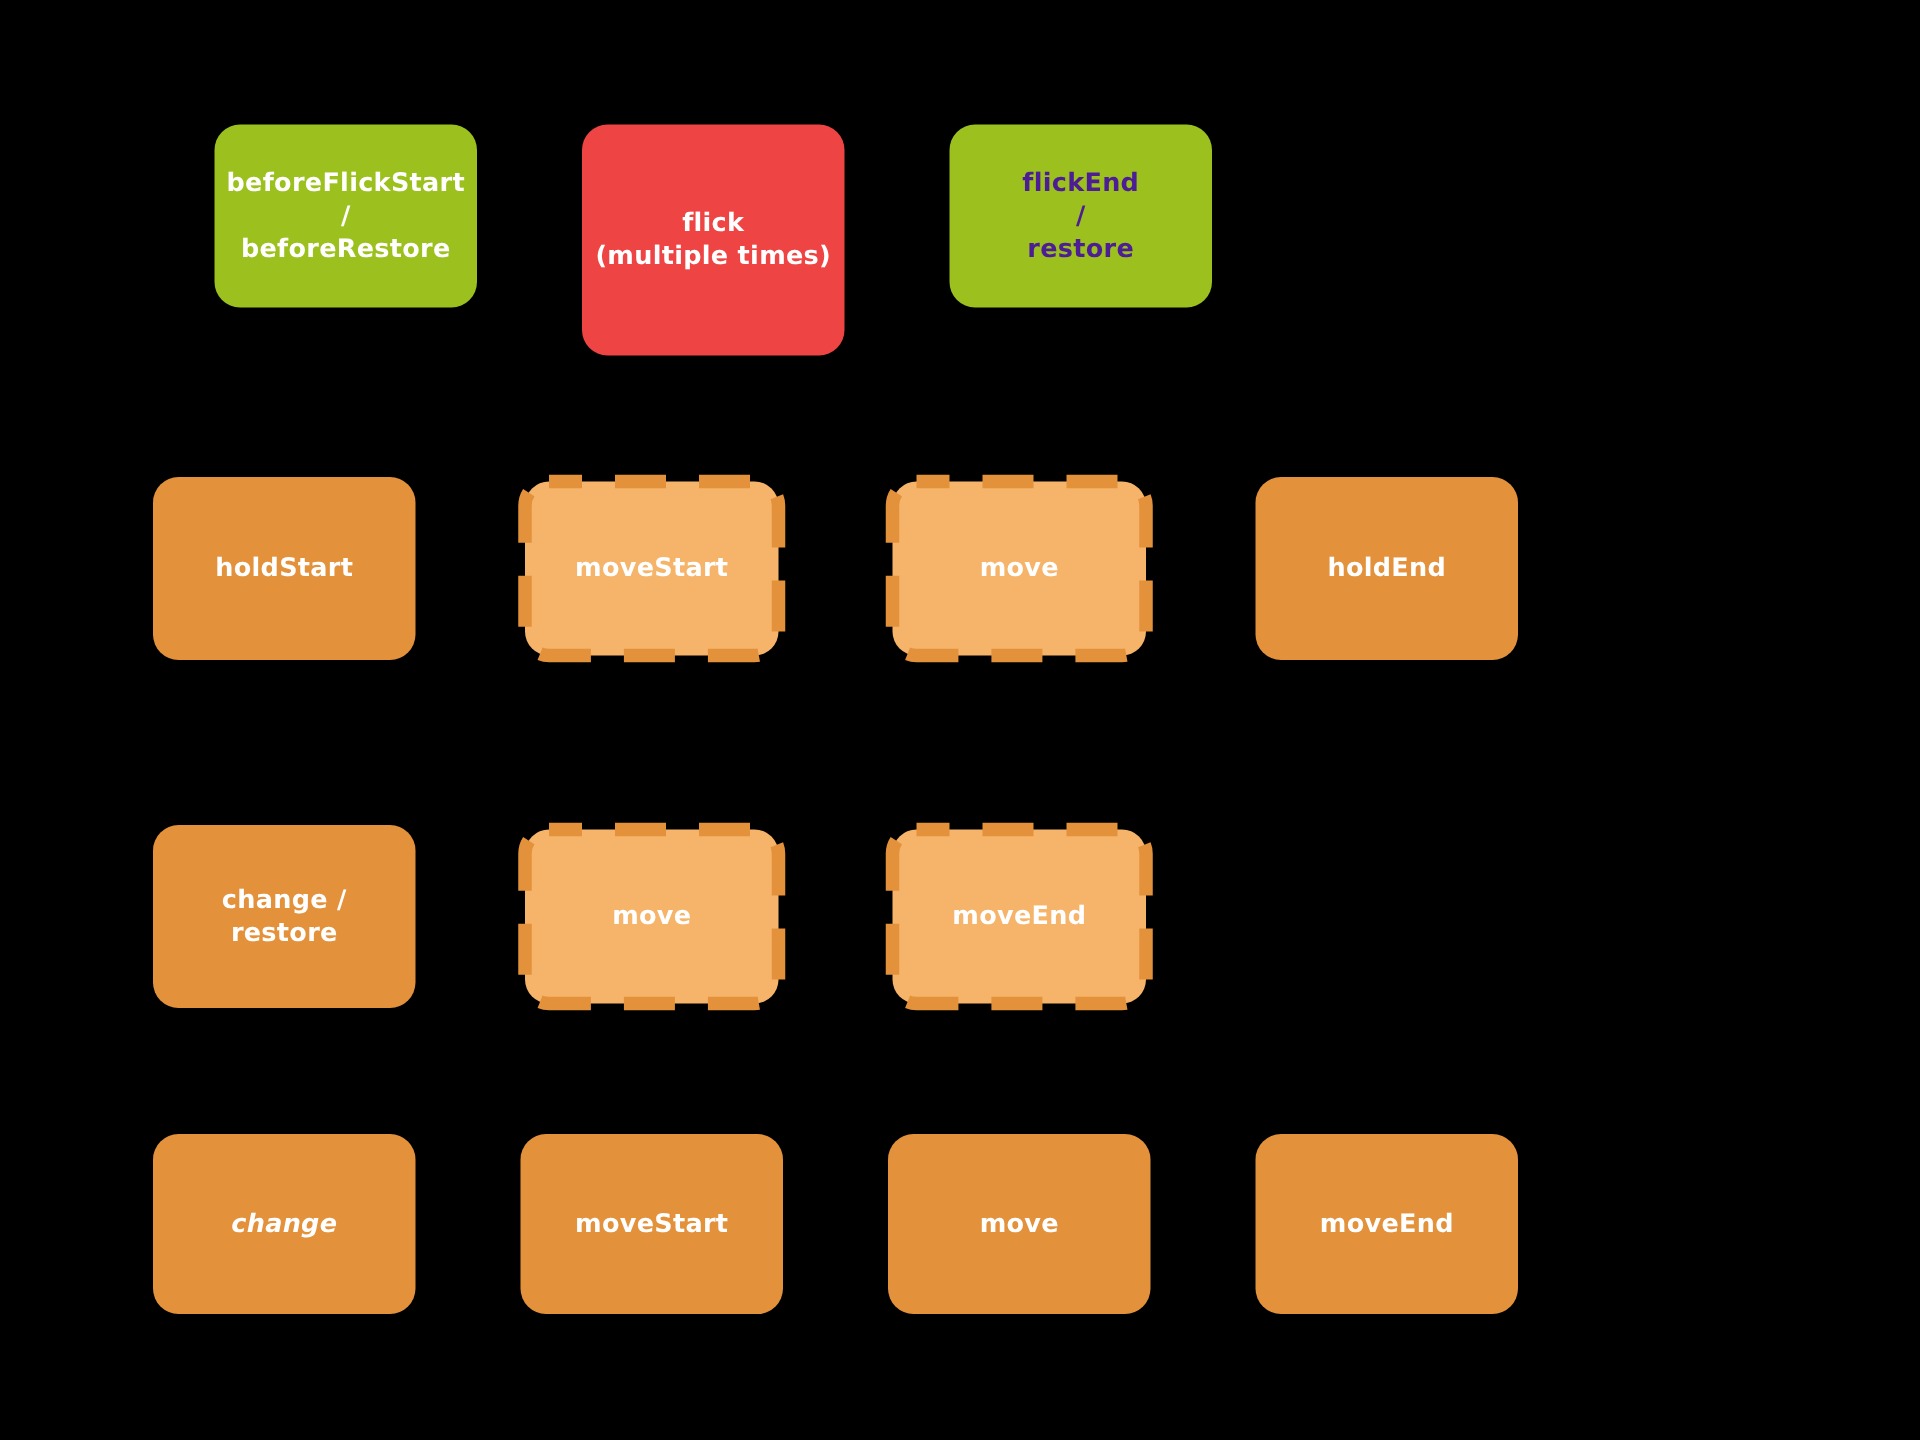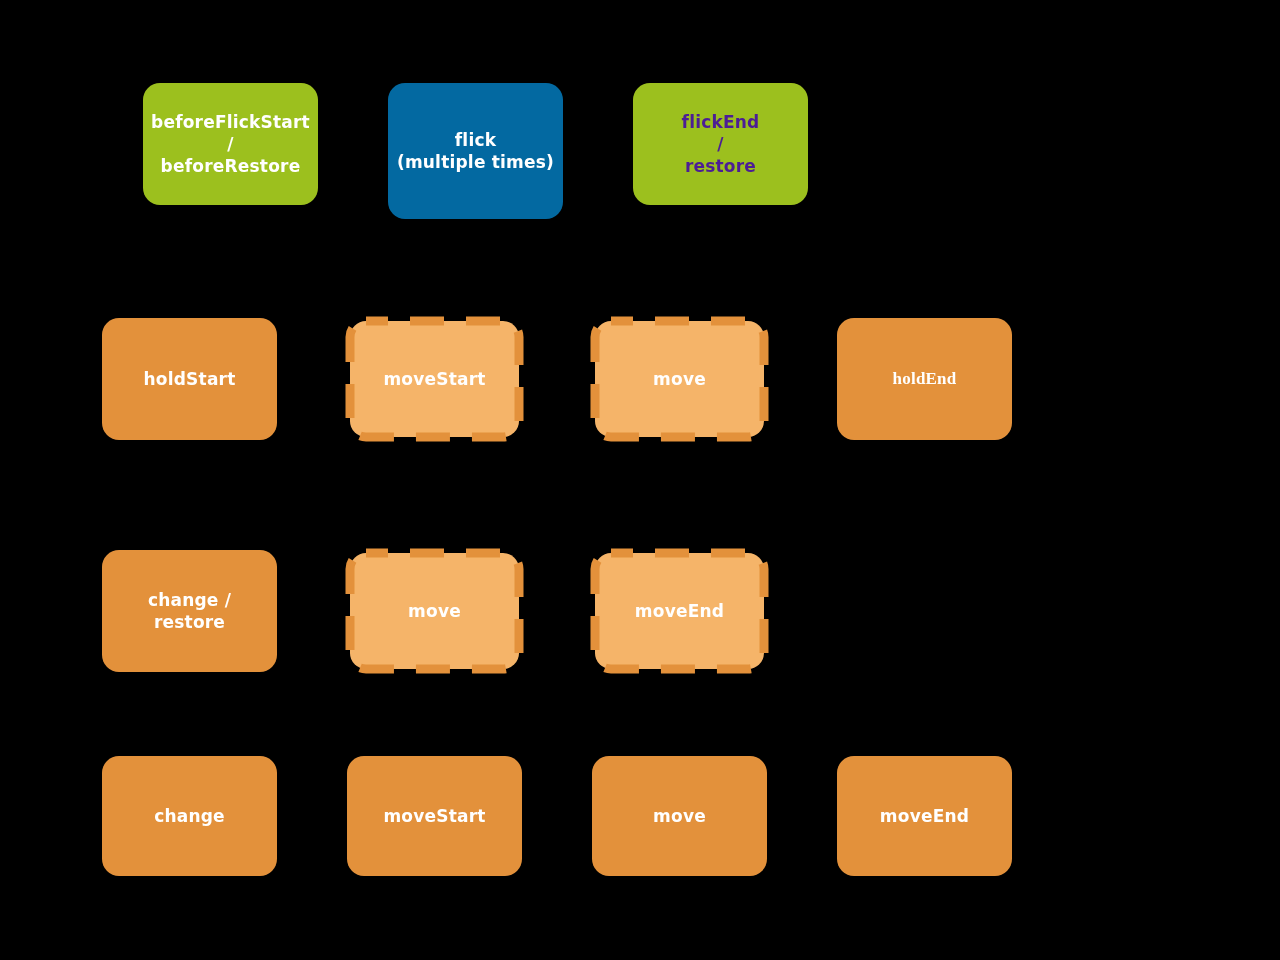--- a/index.html
+++ b/index.html
@@ -73,48 +73,48 @@
   }
 </style>
 </head>
 <body>
 
 <div id="diagram" style="background: rgb(0, 0, 0); width: 1280px; height: 960px;">
     <div style="position: absolute; left: 12px; top: 0px; width: 100%; height: 100%; margin-left: 29px;">
       <div class="node green" style="left: 102px; top: 83px; width: 175px; height: 122px; background: rgb(156, 192, 30);"><span class="node-label" style="color: rgb(255, 255, 255);">beforeFlickStart
 /
 beforeRestore</span></div>
-      <div class="node green" style="left: 347px; top: 83px; width: 175px; height: 136px; background: #0369a1; align-items: center;"><span class="node-label" style="color: rgb(255, 255, 255);">flick
+      <div class="node green" style="left: 347px; top: 83px; width: 175px; height: 154px; background: #ef4444; align-items: center;"><span class="node-label" style="color: rgb(255, 255, 255);">flick
 (multiple times)</span></div>
       <div class="node green" style="left: 592px; top: 83px; width: 175px; height: 122px; background: rgb(156, 192, 30);"><span class="node-label" style="color: #4c1d95;">flickEnd
 /
 restore</span></div>
     </div>
     <div style="position: absolute; left: 0px; top: 1px; width: 100%; height: 100%;">
       <div class="node orange-solid" style="left: 102px; top: 317px; width: 175px; height: 122px; background: rgb(227, 145, 59);"><span class="node-label" style="color: rgb(255, 255, 255);">holdStart</span></div>
       <div class="node orange-dashed" style="left: 347px; top: 317px; width: 175px; height: 122px;"><svg class="dashed-svg" viewBox="0 0 175 122" preserveAspectRatio="none">
           <rect x="3" y="3" width="169" height="116" rx="16" ry="16" fill="#F5B469"></rect>
           <rect x="3" y="3" width="169" height="116" rx="16" ry="16" fill="none" stroke="#E3913B" stroke-width="9" stroke-dasharray="34 22" stroke-dashoffset="12" stroke-linecap="butt"></rect>
         </svg><span class="node-label" style="color: rgb(255, 255, 255);">moveStart</span></div>
       <div class="node orange-dashed" style="left: 592px; top: 317px; width: 175px; height: 122px;"><svg class="dashed-svg" viewBox="0 0 175 122" preserveAspectRatio="none">
           <rect x="3" y="3" width="169" height="116" rx="16" ry="16" fill="#F5B469"></rect>
           <rect x="3" y="3" width="169" height="116" rx="16" ry="16" fill="none" stroke="#E3913B" stroke-width="9" stroke-dasharray="34 22" stroke-dashoffset="12" stroke-linecap="butt"></rect>
         </svg><span class="node-label" style="color: rgb(255, 255, 255);">move</span></div>
-      <div class="node orange-solid" style="left: 837px; top: 317px; width: 175px; height: 122px; background: rgb(227, 145, 59); font-family: Liberation Serif, serif;"><span class="node-label" style="color: rgb(255, 255, 255);">holdEnd</span></div>
+      <div class="node orange-solid" style="left: 837px; top: 317px; width: 175px; height: 122px; background: rgb(227, 145, 59);"><span class="node-label" style="color: rgb(255, 255, 255);">holdEnd</span></div>
     </div>
     <div style="position: absolute; left: 0px; top: 0px; width: 100%; height: 100%;">
       <div class="node orange-solid" style="left: 102px; top: 550px; width: 175px; height: 122px; background: rgb(227, 145, 59); justify-content: flex-end;"><span class="node-label" style="color: rgb(255, 255, 255);">change / restore</span></div>
       <div class="node orange-dashed" style="left: 347px; top: 550px; width: 175px; height: 122px;"><svg class="dashed-svg" viewBox="0 0 175 122" preserveAspectRatio="none">
           <rect x="3" y="3" width="169" height="116" rx="16" ry="16" fill="#F5B469"></rect>
           <rect x="3" y="3" width="169" height="116" rx="16" ry="16" fill="none" stroke="#E3913B" stroke-width="9" stroke-dasharray="34 22" stroke-dashoffset="12" stroke-linecap="butt"></rect>
         </svg><span class="node-label" style="color: rgb(255, 255, 255);">move</span></div>
       <div class="node orange-dashed" style="left: 592px; top: 550px; width: 175px; height: 122px;"><svg class="dashed-svg" viewBox="0 0 175 122" preserveAspectRatio="none">
           <rect x="3" y="3" width="169" height="116" rx="16" ry="16" fill="#F5B469"></rect>
           <rect x="3" y="3" width="169" height="116" rx="16" ry="16" fill="none" stroke="#E3913B" stroke-width="9" stroke-dasharray="34 22" stroke-dashoffset="12" stroke-linecap="butt"></rect>
         </svg><span class="node-label" style="color: rgb(255, 255, 255);">moveEnd</span></div>
     </div>
     <div style="position: absolute; left: 0px; top: 0px; width: 100%; height: 100%;">
-      <div class="node orange-solid" style="left: 102px; top: 756px; width: 175px; height: 120px; background: rgb(227, 145, 59);"><span class="node-label" style="color: rgb(255, 255, 255);">change</span></div>
+      <div class="node orange-solid" style="left: 102px; top: 756px; width: 175px; height: 120px; background: rgb(227, 145, 59); font-style: italic;"><span class="node-label" style="color: rgb(255, 255, 255);">change</span></div>
       <div class="node orange-solid" style="left: 347px; top: 756px; width: 175px; height: 120px; background: rgb(227, 145, 59);"><span class="node-label" style="color: rgb(255, 255, 255);">moveStart</span></div>
       <div class="node orange-solid" style="left: 592px; top: 756px; width: 175px; height: 120px; background: rgb(227, 145, 59);"><span class="node-label" style="color: rgb(255, 255, 255);">move</span></div>
       <div class="node orange-solid" style="left: 837px; top: 756px; width: 175px; height: 120px; background: rgb(227, 145, 59);"><span class="node-label" style="color: rgb(255, 255, 255);">moveEnd</span></div>
     </div>
   </div>
 
 </body></html>

